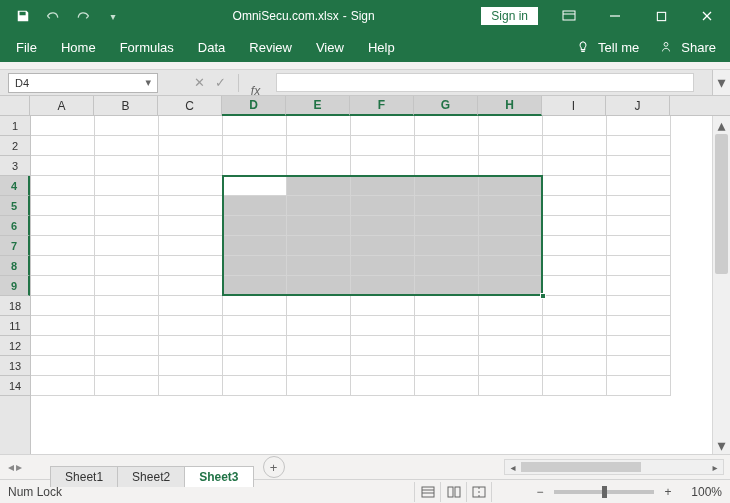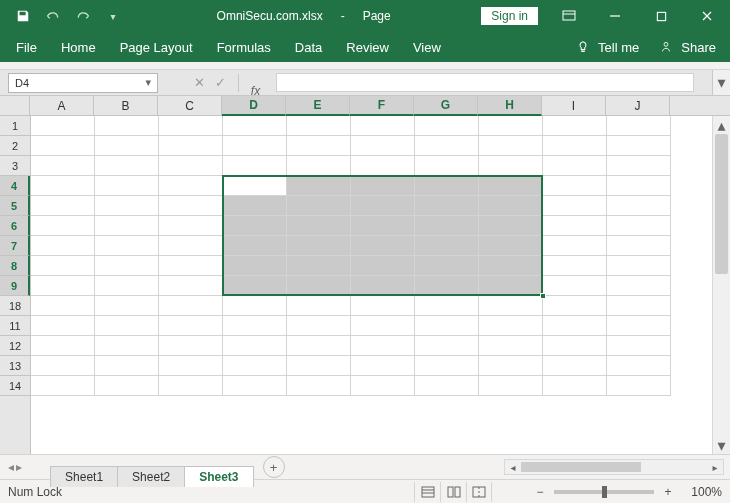--- a/index.html
+++ b/index.html
@@ -4,21 +4,21 @@
 <style>
   * { box-sizing: border-box; margin: 0; padding: 0; font-family: "Segoe UI", Arial, sans-serif; }
   body { background: #fff; width: 730px; height: 503px; overflow: hidden; }
   .app-window { width: 730px; height: 503px; display: flex; flex-direction: column; background: #fff; }
 
   
   .titlebar { height: 32px; background: #217346; display: flex; align-items: center; color: #fff; font-size: 12px; }
   .titlebar-left { display: flex; align-items: center; gap: 4px; padding-left: 10px; }
   .qat-btn { width: 26px; height: 26px; display: flex; align-items: center; justify-content: center; color: #c8e0d2; }
   .qat-btn.active { color: #fff; }
-  .title-center { flex: 1; text-align: center; display: flex; justify-content: center; align-items: center; gap: 18px; }
+  .title-center { flex: 1; text-align: center; display: flex; justify-content: center; align-items: center; gap: 4px; }
   .titlebar-right { display: flex; align-items: center; }
   .signin-btn { background: #fff; color: #217346; border: none; font-size: 12px; padding: 2px 10px; margin-right: 8px; cursor: pointer; }
   .win-btn { width: 46px; height: 32px; display: flex; align-items: center; justify-content: center; color: #fff; }
   .win-btn svg { display: block; }
 
   
   .ribbon-tabs { height: 30px; background: #217346; display: flex; align-items: center; padding: 0 4px; color: #fff; font-size: 13px; }
   .ribbon-tab { padding: 0 12px; height: 30px; display: flex; align-items: center; cursor: pointer; }
   .ribbon-spacer { flex: 1; }
   .tellme, .share { display: flex; align-items: flex-start; gap: 8px; padding: 0 10px; }
@@ -107,21 +107,21 @@
       <div class="qat-btn">
         <svg width="16" height="14" viewBox="0 0 20 16">
             <path fill="none" stroke="currentColor" stroke-width="1.6" d="M17 8C13 2 5 3 4 10M17 8l-3-3M17 8l-3 3"></path>
           </svg>
       </div>
       <div class="qat-btn" style="color:#c8e0d2;font-size:10px;">▾</div>
     </div>
     <div class="title-center">
       <span>OmniSecu.com.xlsx</span>
       <span> - </span>
-      <span>Page</span>
+      <span>Sign</span>
     </div>
     <div class="titlebar-right">
       <button class="signin-btn">Sign in</button>
       <div class="win-btn">
         <svg width="14" height="12" viewBox="0 0 14 12">
             <rect x="1" y="1" width="12" height="9" fill="none" stroke="currentColor"></rect>
             <line x1="1" y1="4" x2="13" y2="4" stroke="currentColor"></line>
           </svg>
       </div>
       <div class="win-btn">
@@ -139,25 +139,25 @@
             <line x1="2" y1="2" x2="10" y2="10" stroke="currentColor" stroke-width="1.3"></line>
             <line x1="10" y1="2" x2="2" y2="10" stroke="currentColor" stroke-width="1.3"></line>
           </svg>
       </div>
     </div>
   </div>
 
   <div class="ribbon-tabs">
     <div class="ribbon-tab">File</div>
     <div class="ribbon-tab">Home</div>
-    <div class="ribbon-tab">Page Layout</div>
     <div class="ribbon-tab">Formulas</div>
     <div class="ribbon-tab">Data</div>
     <div class="ribbon-tab">Review</div>
     <div class="ribbon-tab">View</div>
+    <div class="ribbon-tab">Help</div>
     <div class="ribbon-spacer"></div>
     <div class="tellme">
       <svg width="14" height="14" viewBox="0 0 16 16">
           <path fill="none" stroke="currentColor" stroke-width="1.2" d="M8 2a4 4 0 0 0-2 7v2h4v-2a4 4 0 0 0-2-7zM6 13h4"></path>
         </svg>
       <span>Tell me</span>
     </div>
     <div class="share">
       <svg width="14" height="14" viewBox="0 0 16 16">
           <circle cx="8" cy="5" r="2.2" fill="none" stroke="currentColor"></circle>

